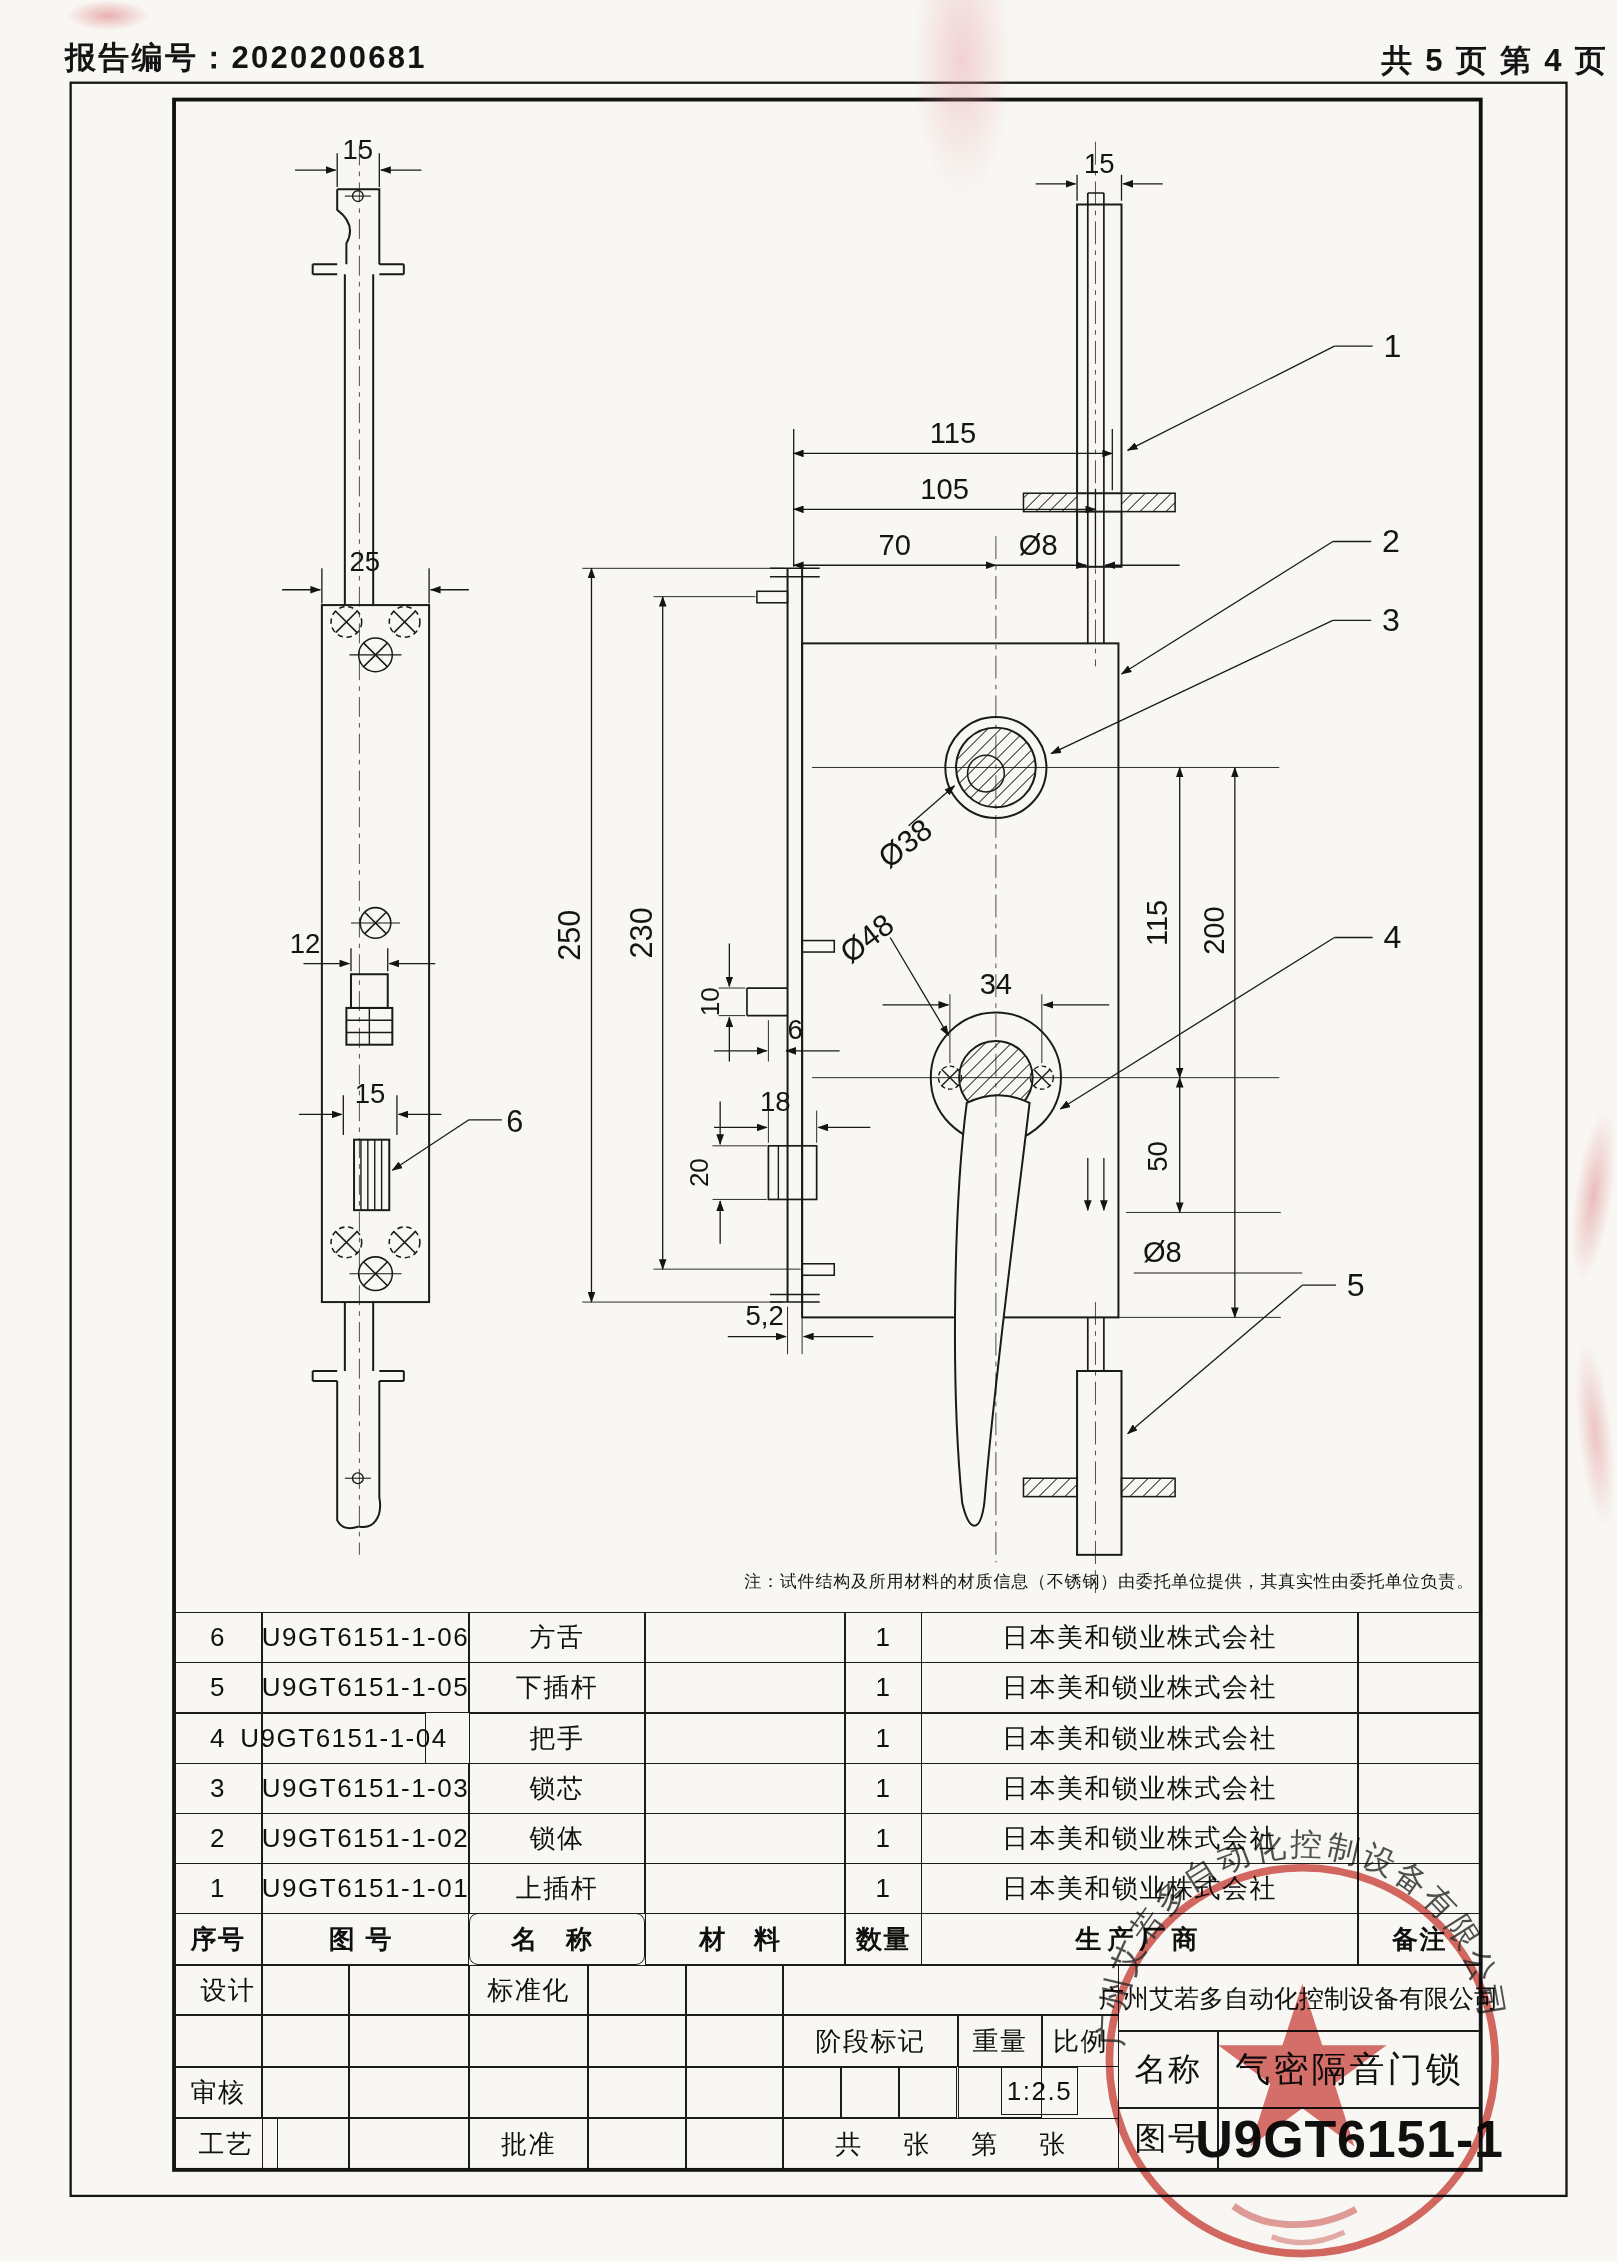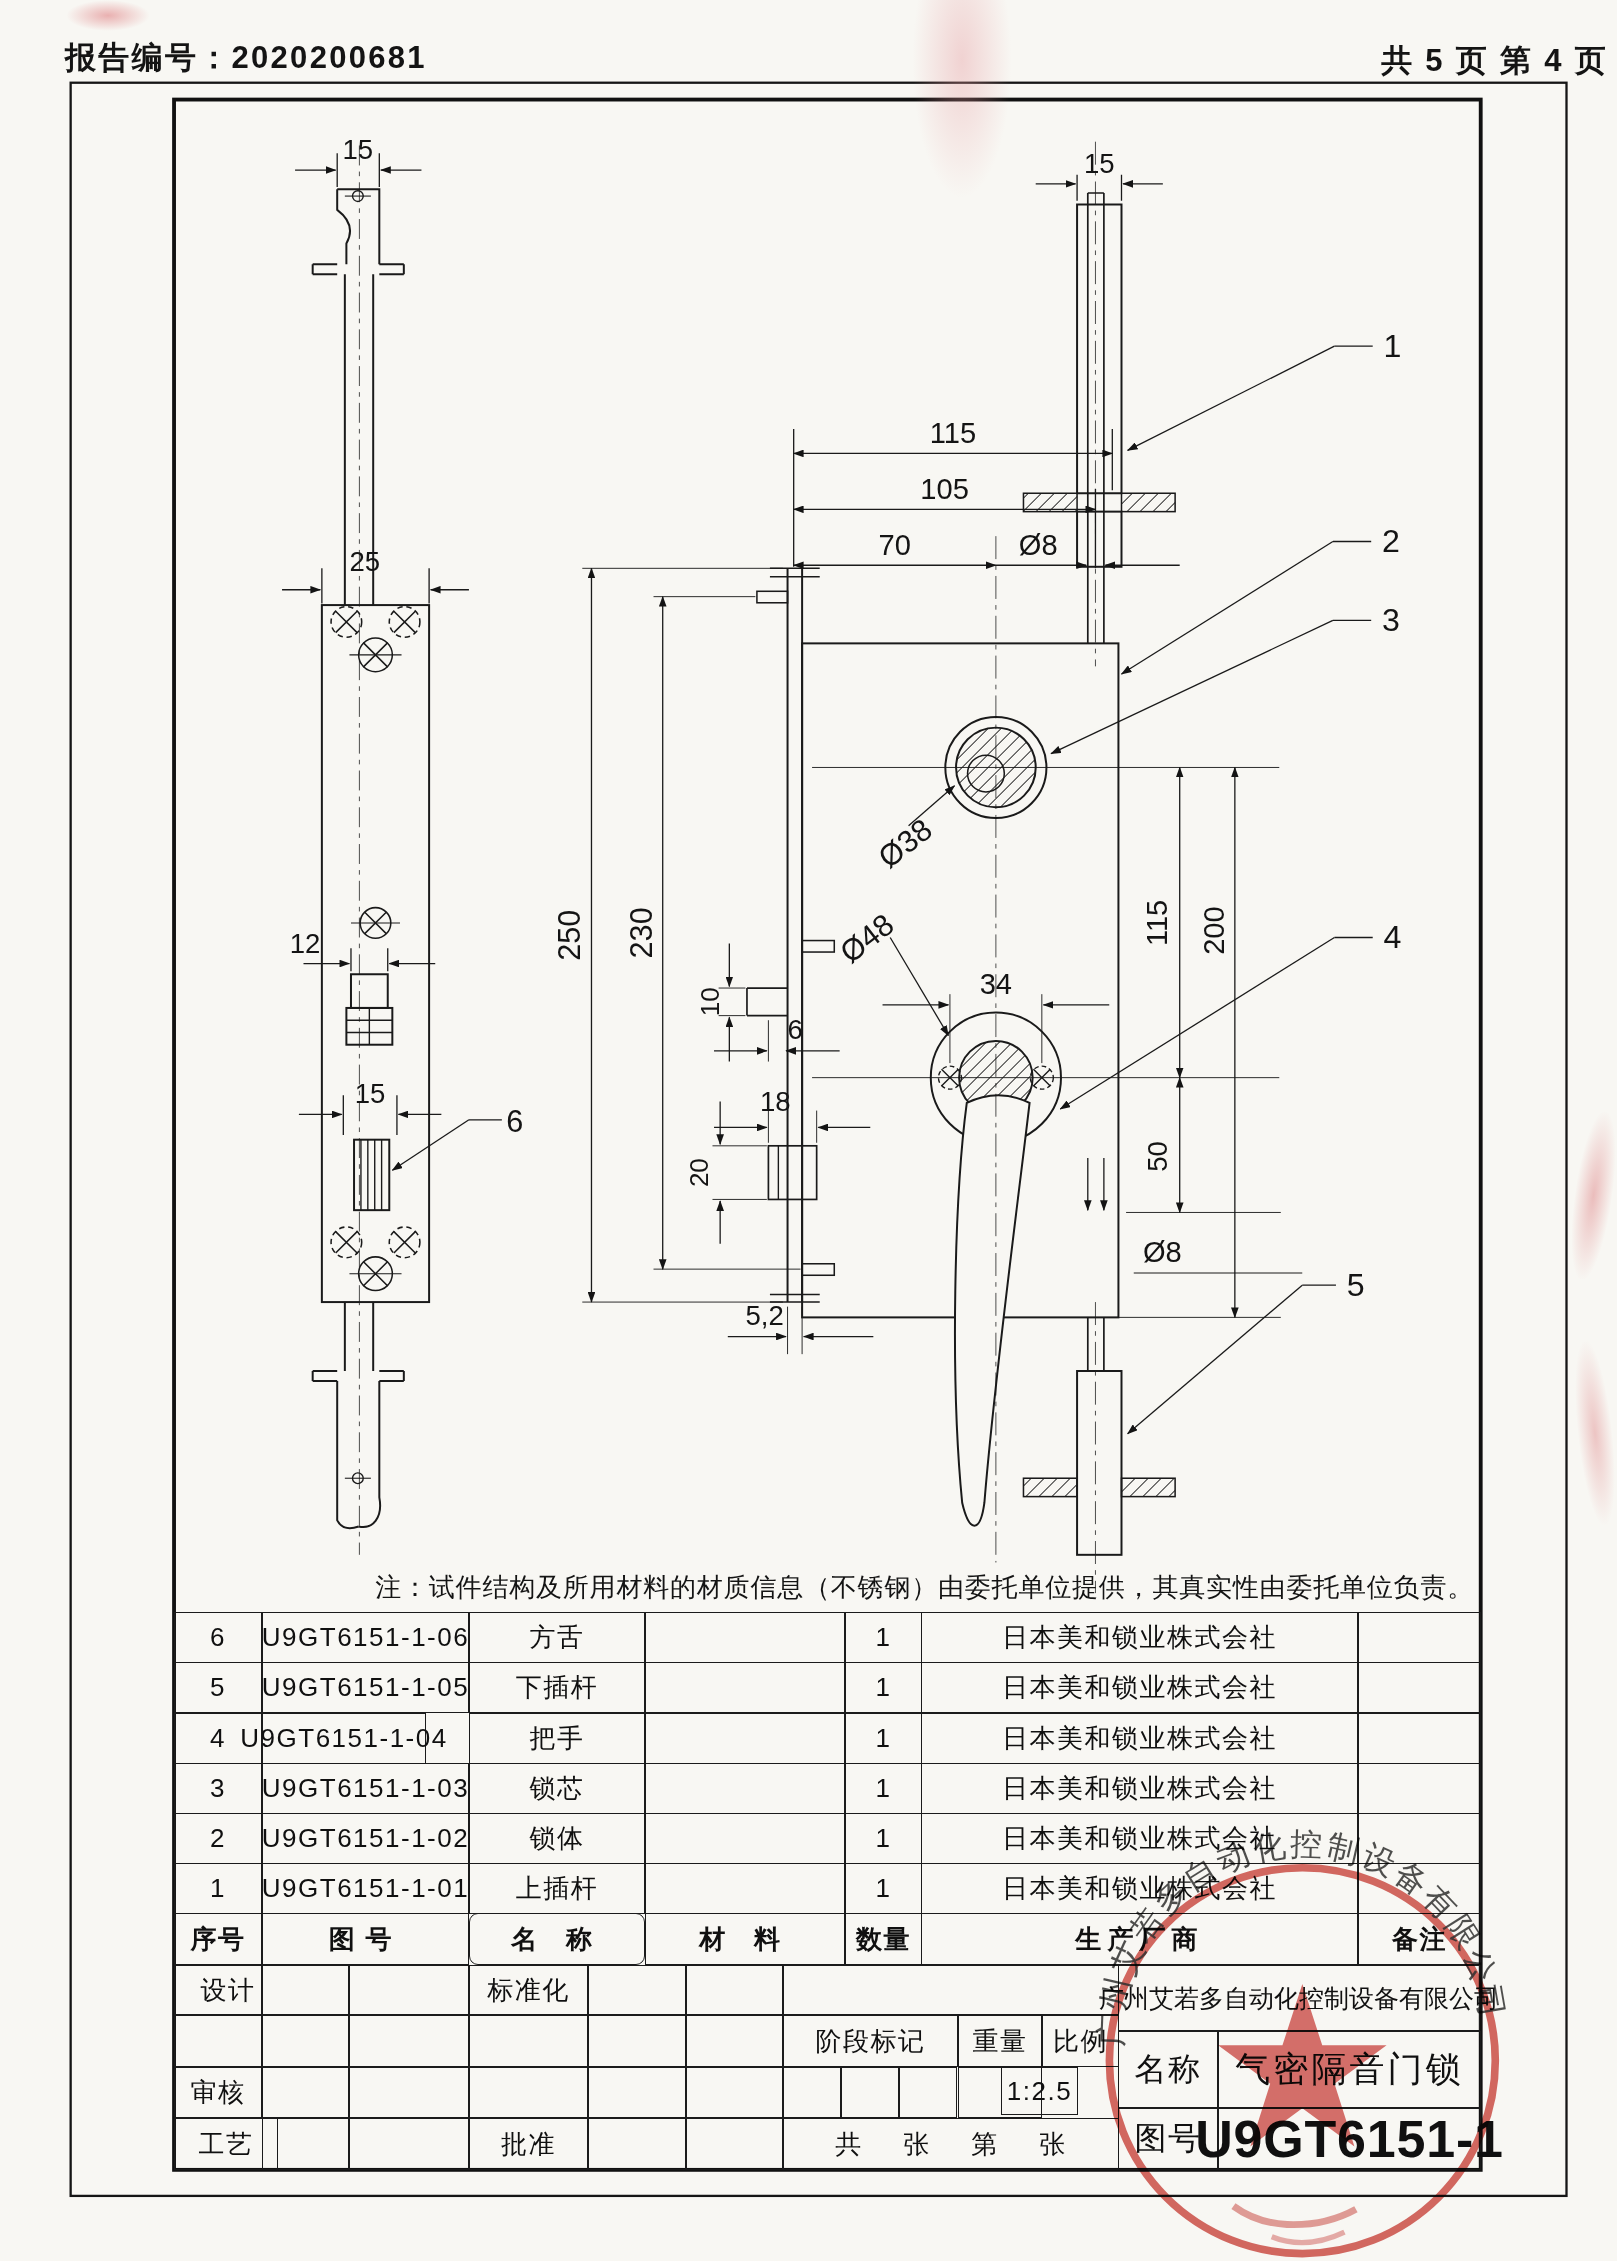--- a/index.html
+++ b/index.html
@@ -3,21 +3,21 @@
 <meta charset="utf-8">
 <style>
   html,body{margin:0;padding:0;background:#e8e6e2;}
   #sheet{position:relative;width:1618px;height:2261px;background:#f8f7f3;overflow:hidden;
          font-family:"Liberation Sans",sans-serif;color:#141414;}
   .abs{position:absolute;box-sizing:border-box;}
   .cell{position:absolute;box-sizing:border-box;border:1.5px solid #1b1b1b;display:flex;
         align-items:center;justify-content:center;font-size:26px;letter-spacing:1.5px;
         color:#101010;background:transparent;white-space:nowrap;}
   .hdr{font-size:31px;font-weight:bold;letter-spacing:2.3px;}
-  .note{font-size:26px;letter-spacing:0.8px;}
+  .note{font-size:17px;letter-spacing:0.8px;}
   svg text{font-family:"Liberation Sans",sans-serif;fill:#141414;}
   .stamp{mix-blend-mode:multiply;opacity:.88;}
   .smudge{position:absolute;pointer-events:none;}
 </style>
 </head>
 <body>
 
 <div id="sheet">
 
   <div class="abs hdr" style="left:65px;top:37px;">报告编号：2020200681</div>

